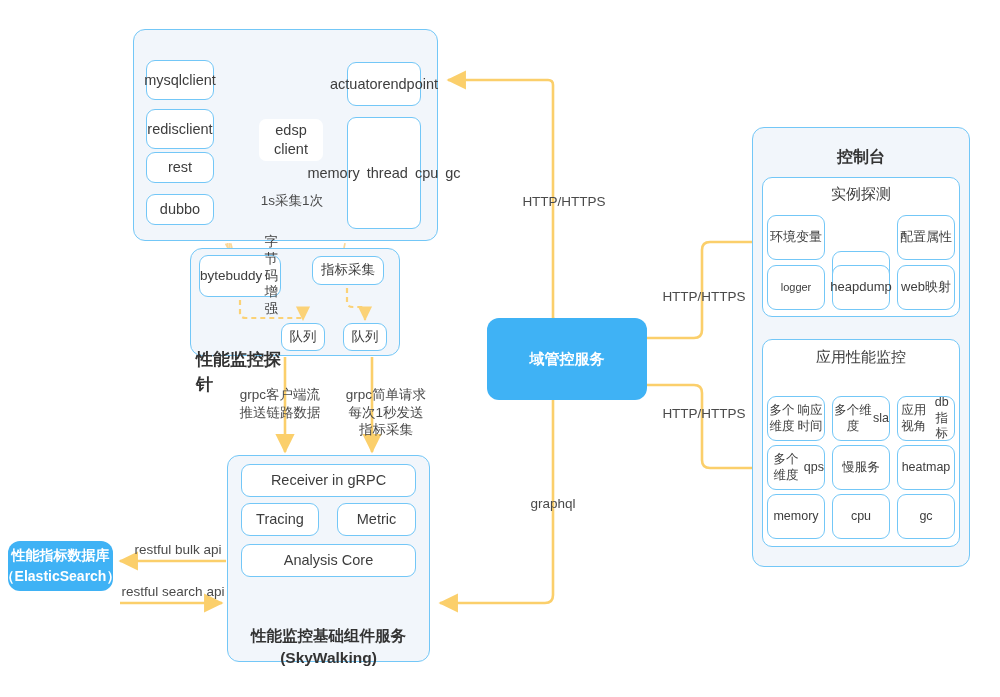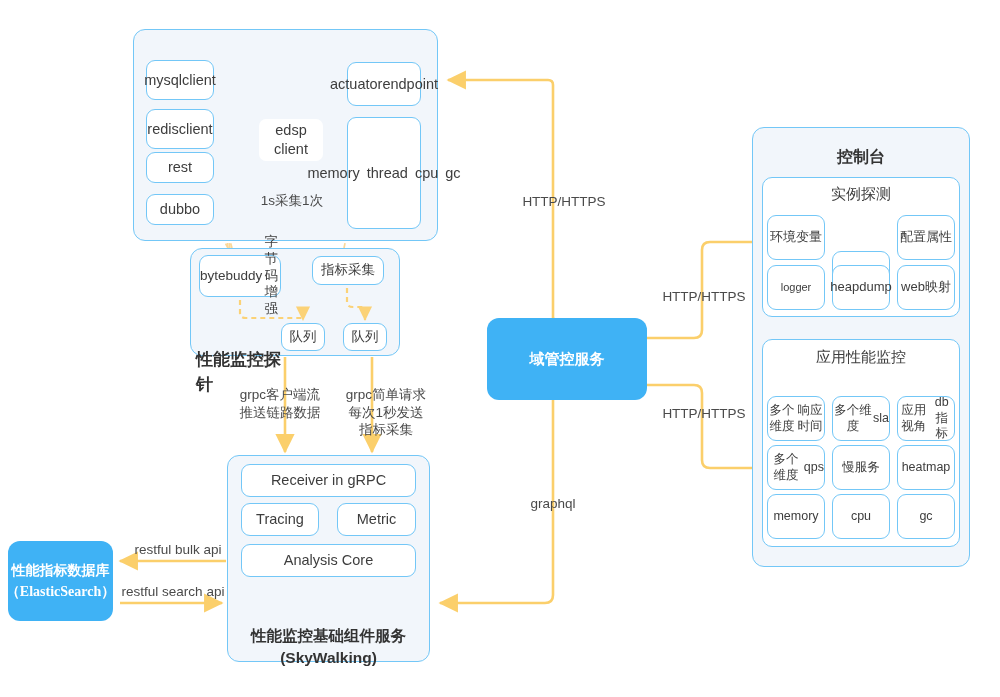--- a/index.html
+++ b/index.html
@@ -229,21 +229,21 @@
   </div>
   <div class="abs node" style="left:241px;top:544px;width:175px;height:33px;">
     <span>Analysis Core</span>
   </div>
 
   <div class="abs title-b" style="left:237px;top:625px;width:183px;">
     <div>性能监控基础组件服务</div>
     <div>(SkyWalking)</div>
   </div>
 
-  <div class="abs bluebox" style="left:8px;top:541px;width:105px;height:80px;font-size:14px;font-family:Liberation Serif, serif;">
+  <div class="abs bluebox" style="left:8px;top:541px;width:105px;height:50px;font-size:14px;">
     <span>性能指标数据库</span>
     <span>（ElasticSearch）</span>
   </div>
 
   <div class="abs edge-label" style="left:126px;top:541px;width:104px;">
     <span>restful bulk api</span>
   </div>
   <div class="abs edge-label" style="left:114px;top:583px;width:118px;">
     <span>restful search api</span>
   </div>

